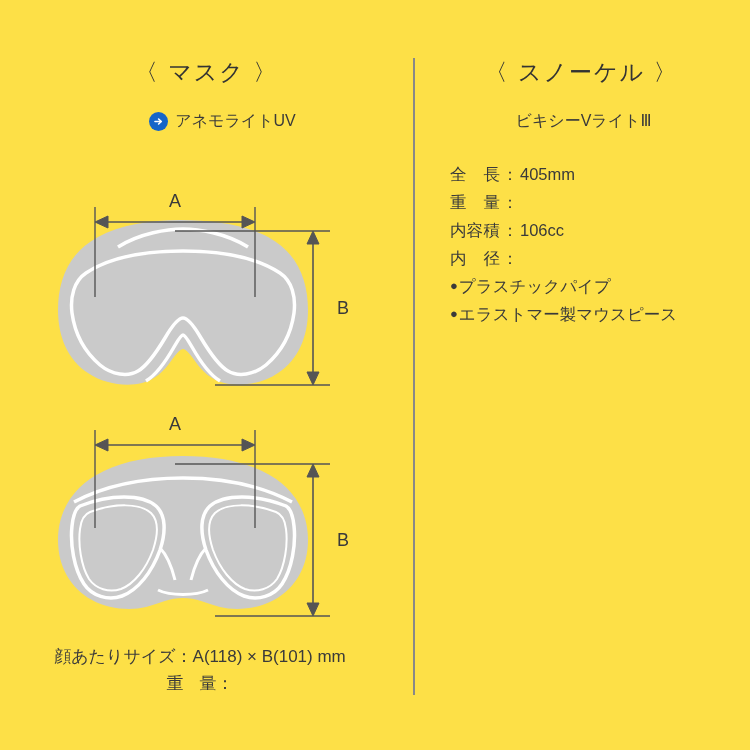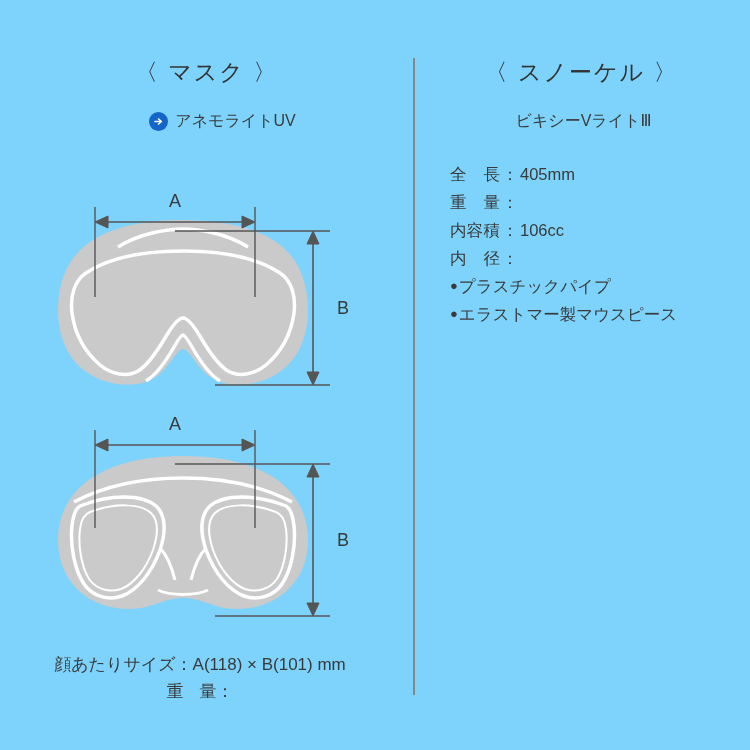--- a/index.html
+++ b/index.html
@@ -11,21 +11,21 @@
     width: 750px;
     height: 750px;
     font-family: "Liberation Sans", "DejaVu Sans", sans-serif;
     color: #3a3a3a;
     overflow: hidden;
   }
   #page {
     position: relative;
     width: 750px;
     height: 750px;
-    background: #7dd3fc;
+    background: #fde047;
   }
 
   
   .divider {
     position: absolute;
     left: 413px;
     top: 58px;
     width: 2px;
     height: 637px;
     background: #888888;
@@ -113,21 +113,20 @@
   #diagram-top    { top: 185px; }
   #diagram-bottom { top: 408px; }
 
   
   #caption {
     position: absolute;
     left: 0;
     top: 643px;
     width: 400px;
     text-align: center;
-    margin-top: 8px;
   }
   .caption-line {
     font-size: 17px;
     line-height: 27px;
     color: #3a3a3a;
     white-space: nowrap;
   }
   .cap-label {
     display: inline-flex;
     justify-content: space-between;

